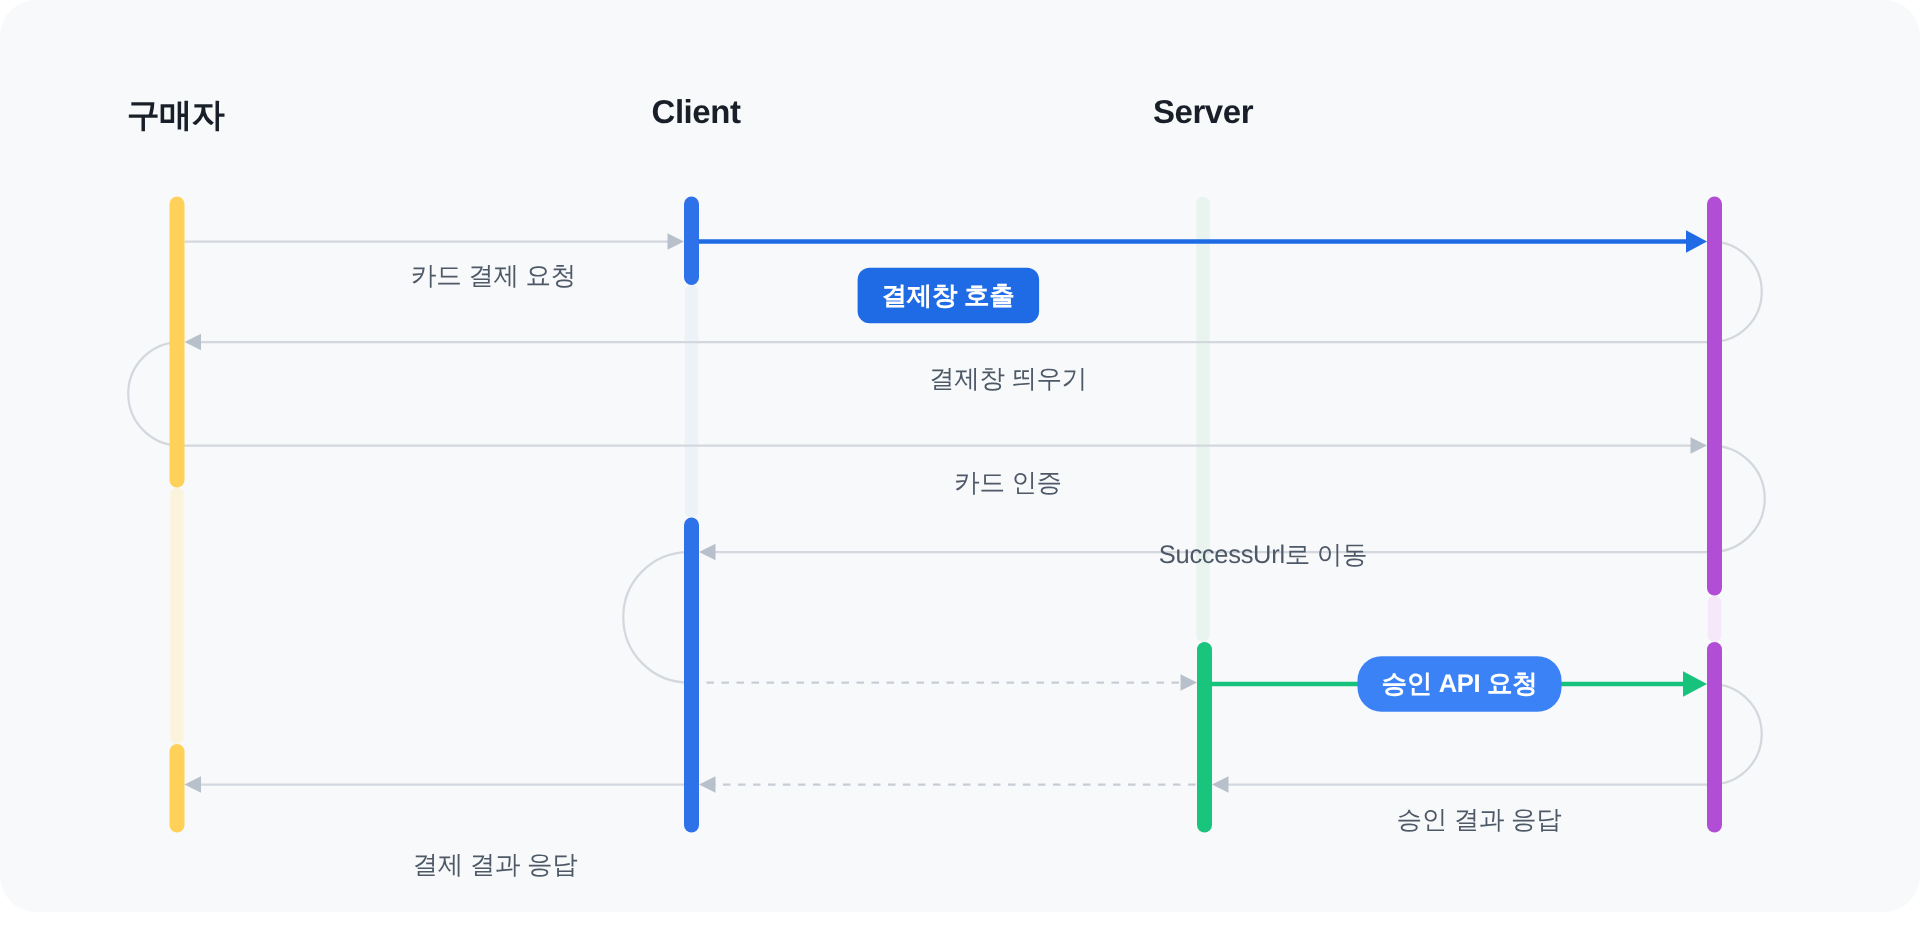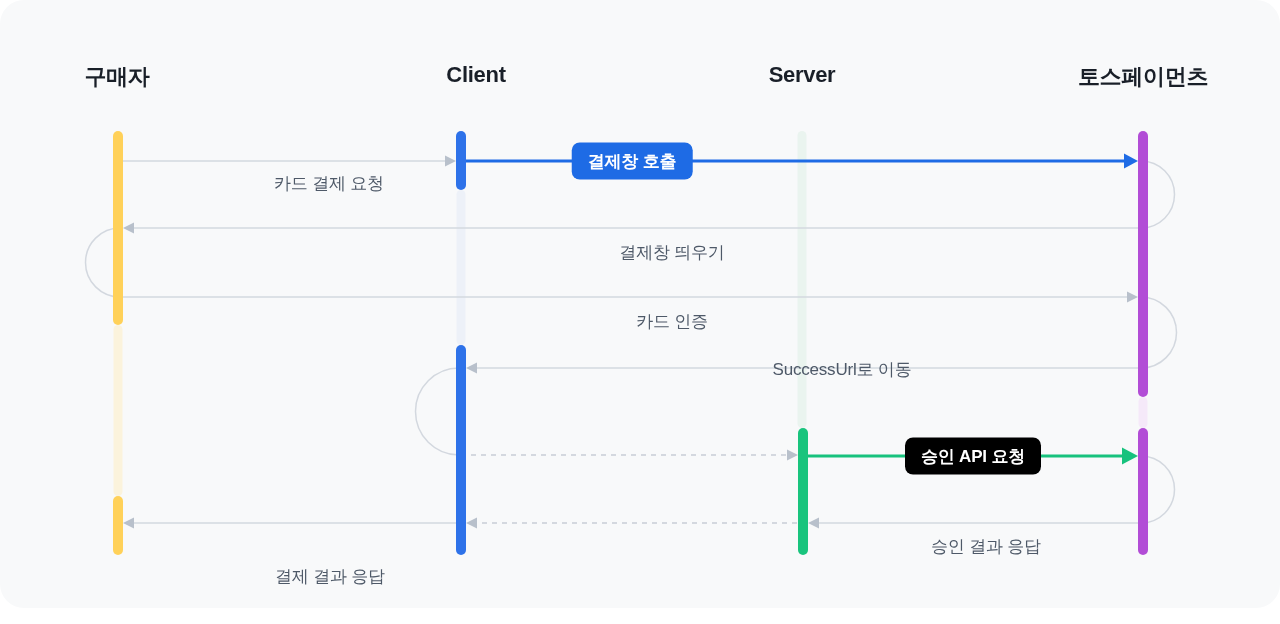--- a/index.html
+++ b/index.html
@@ -15,22 +15,22 @@
   }
   .msg-label{
     position:absolute;transform:translateX(-50%);
     font-size:17px;color:#4E5968;white-space:nowrap;letter-spacing:-0.2px;margin-left:40px;
   }
   .badge{
     position:absolute;transform:translate(-50%,-50%);
     padding:7px 16px;border-radius:8px;font-size:17px;font-weight:700;color:#ffffff;
     white-space:nowrap;letter-spacing:-0.2px;
   }
-  .badge.blue{background:#1E6BE5;}
-  .badge.green{background:#000000;}
+  .badge.blue{background:#1E6BE5;margin-top:36px;}
+  .badge.green{background:#3b82f6;border-radius:16px;}
 </style>
 </head>
 <body>
 
 <div class="card">
 
   <svg class="layer" width="1280" height="624" viewBox="0 0 1280 624">
 
     <rect x="113.5" y="325" width="9" height="171" rx="4.5" fill="#FBF3DC"></rect>
     <rect x="456.5" y="190" width="9" height="155" rx="4.5" fill="#EDF1F8"></rect>
@@ -68,23 +68,22 @@
     <polygon points="1127,291.5 1138,297 1127,302.5" fill="#B8C0CB"></polygon>
     <polygon points="477,362.5 466,368 477,373.5" fill="#B8C0CB"></polygon>
     <polygon points="787,449.5 798,455 787,460.5" fill="#B8C0CB"></polygon>
     <polygon points="1122,447.5 1138,456 1122,464.5" fill="#17C27D"></polygon>
     <polygon points="819,517.5 808,523 819,528.5" fill="#B8C0CB"></polygon>
     <polygon points="477,517.5 466,523 477,528.5" fill="#B8C0CB"></polygon>
     <polygon points="134,517.5 123,523 134,528.5" fill="#B8C0CB"></polygon>
   </svg>
 
   <div class="actor" style="left:117px">구매자</div>
-  <div class="actor" style="left:476px">Client</div>
+  <div class="actor" style="left:464px">Client</div>
   <div class="actor" style="left:802px">Server</div>
-  <div class="actor" style="left:1143px">토스페이먼츠</div>
 
   <div class="msg-label" style="left:289px;top:172px">카드 결제 요청</div>
   <div class="msg-label" style="left:632px;top:241px">결제창 띄우기</div>
   <div class="msg-label" style="left:632px;top:310px">카드 인증</div>
   <div class="msg-label" style="left:802px;top:358px">SuccessUrl로 이동</div>
   <div class="msg-label" style="left:290px;top:565px">결제 결과 응답</div>
   <div class="msg-label" style="left:946px;top:535px">승인 결과 응답</div>
 
   <div class="badge blue" style="left:632px;top:161px">결제창 호출</div>
   <div class="badge green" style="left:973px;top:456px">승인 API 요청</div>

